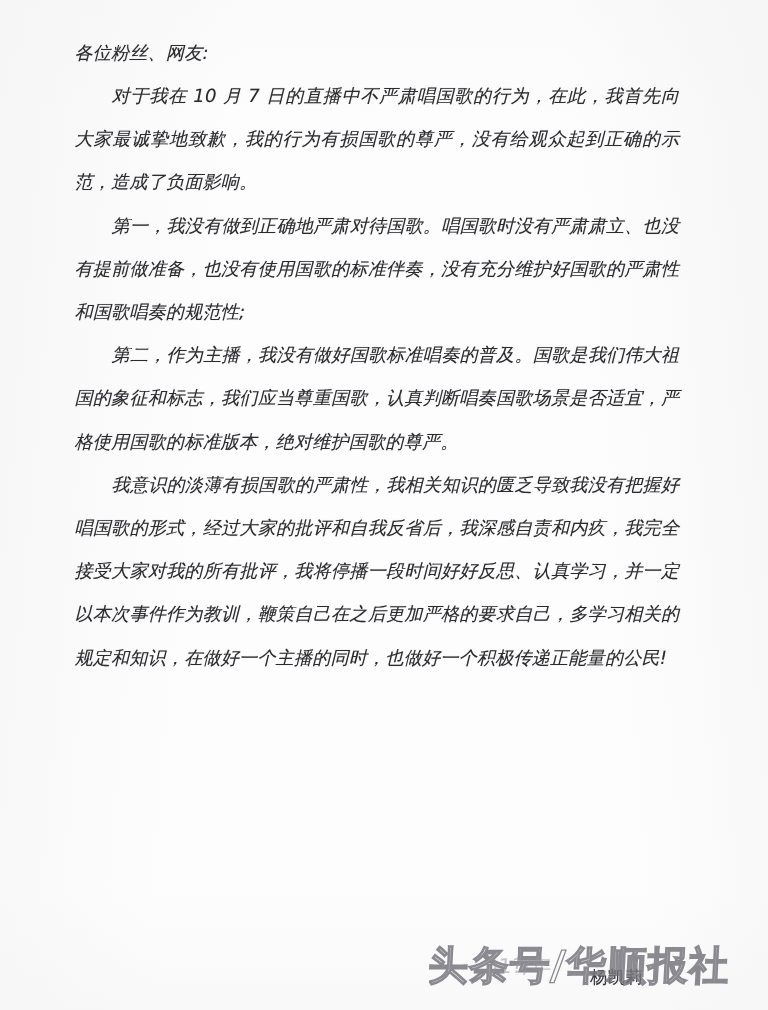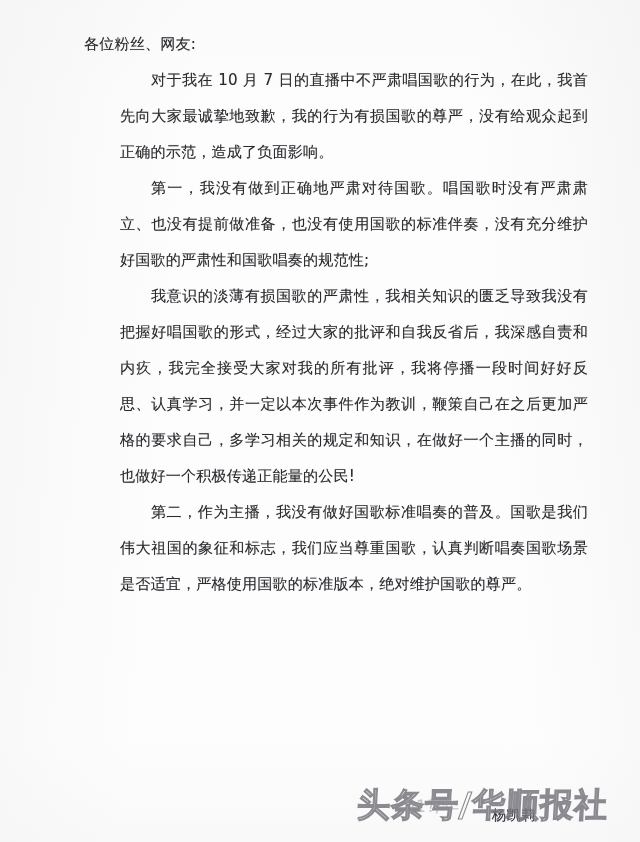--- a/index.html
+++ b/index.html
@@ -24,39 +24,39 @@
     position: absolute;
     inset: 0;
     background:
       linear-gradient(95deg, rgba(245,245,246,0.85) 0%, rgba(255,255,255,0) 28%),
       linear-gradient(265deg, rgba(244,244,245,0.8) 0%, rgba(255,255,255,0) 24%),
       linear-gradient(180deg, rgba(250,250,250,0.9) 0%, rgba(255,255,255,0) 12%, rgba(255,255,255,0) 88%, rgba(248,248,249,0.9) 100%);
     pointer-events: none;
   }
   .body-text {
     position: absolute;
-    left: 84px;
+    left: 62px;
     top: 26px;
     width: 504px;
+    font-style: italic;
   }
   p.para {
     margin: 0;
     font-size: 15.1px;
     line-height: 36px;
     color: #2b2b2f;
     text-align: justify;
     text-justify: inter-character;
     letter-spacing: 0.15px;
     text-indent: 0;
     
     text-shadow: 0 0 0.75px rgba(120,120,126,0.55);
   }
   p.indent {
     text-indent: 31px;
-    margin-left: 36px;
   }
   .signature-block {
     position: absolute;
     left: 68px;
     top: 804px;
     width: 504px;
     text-align: right;
   }
   .signature {
     display: inline-block;
@@ -104,22 +104,22 @@
 </head>
 <body>
 
 <div class="page">
   <div class="scan-tone"></div>
 
   <div class="body-text">
     <p class="para">各位粉丝、网友:</p>
     <p class="para indent">对于我在 10 月 7 日的直播中不严肃唱国歌的行为，在此，我首先向大家最诚挚地致歉，我的行为有损国歌的尊严，没有给观众起到正确的示范，造成了负面影响。</p>
     <p class="para indent">第一，我没有做到正确地严肃对待国歌。唱国歌时没有严肃肃立、也没有提前做准备，也没有使用国歌的标准伴奏，没有充分维护好国歌的严肃性和国歌唱奏的规范性;</p>
+    <p class="para indent">第二，作为主播，我没有做好国歌标准唱奏的普及。国歌是我们伟大祖国的象征和标志，我们应当尊重国歌，认真判断唱奏国歌场景是否适宜，严格使用国歌的标准版本，绝对维护国歌的尊严。</p>
     <p class="para indent">我意识的淡薄有损国歌的严肃性，我相关知识的匮乏导致我没有把握好唱国歌的形式，经过大家的批评和自我反省后，我深感自责和内疚，我完全接受大家对我的所有批评，我将停播一段时间好好反思、认真学习，并一定以本次事件作为教训，鞭策自己在之后更加严格的要求自己，多学习相关的规定和知识，在做好一个主播的同时，也做好一个积极传递正能量的公民!</p>
-    <p class="para indent">第二，作为主播，我没有做好国歌标准唱奏的普及。国歌是我们伟大祖国的象征和标志，我们应当尊重国歌，认真判断唱奏国歌场景是否适宜，严格使用国歌的标准版本，绝对维护国歌的尊严。</p>
   </div>
 
   <div class="signature-block">
     <span class="signature">杨凯莉</span>
   </div>
 
   <div class="watermark-layer">
     <div class="watermark-main">头条号/华顺报社</div>
     <div class="watermark-sub">01?/年</div>
   </div>

